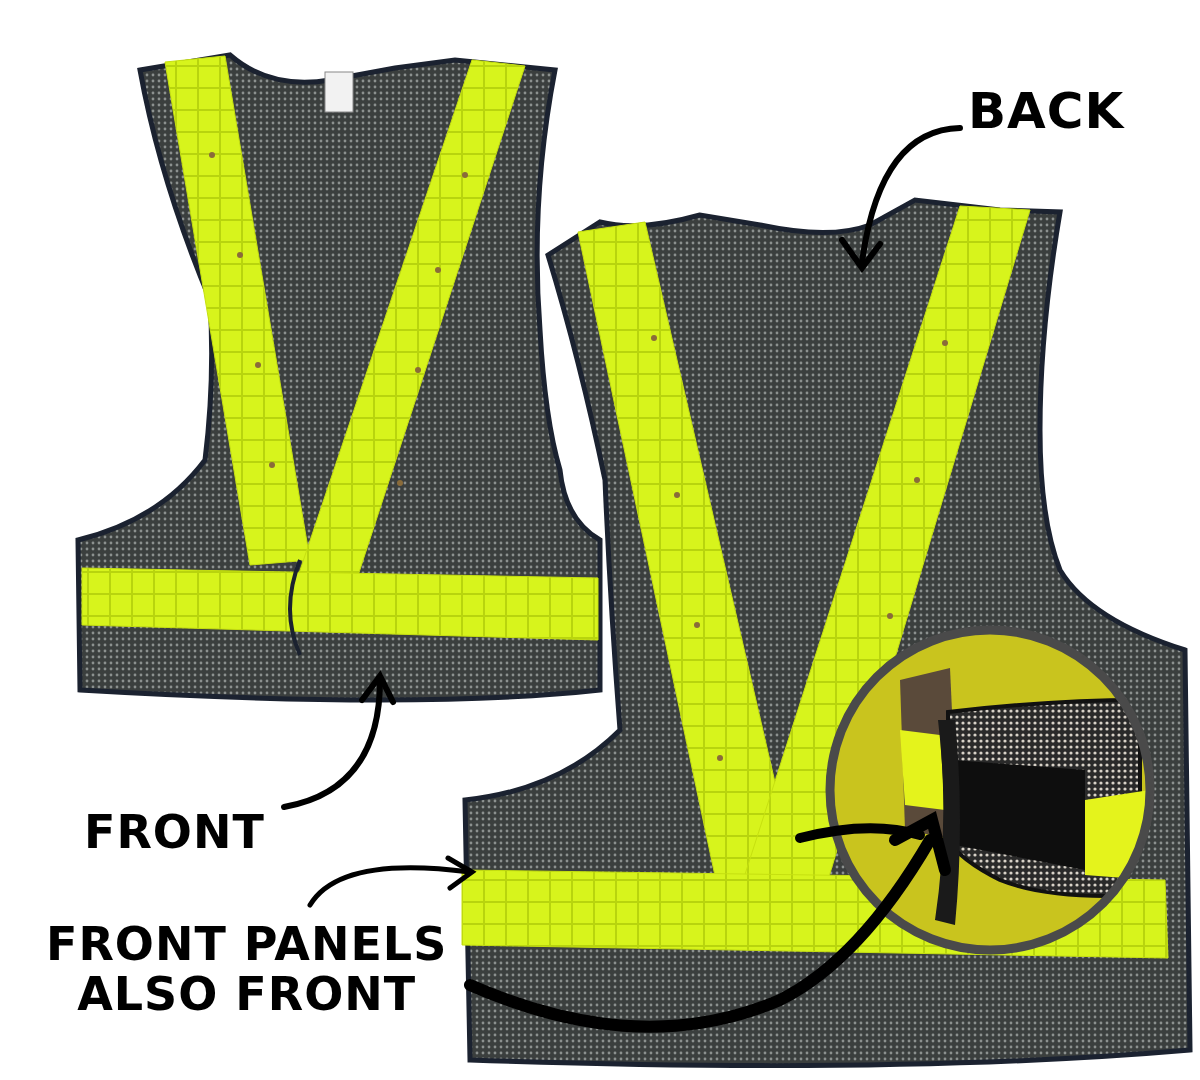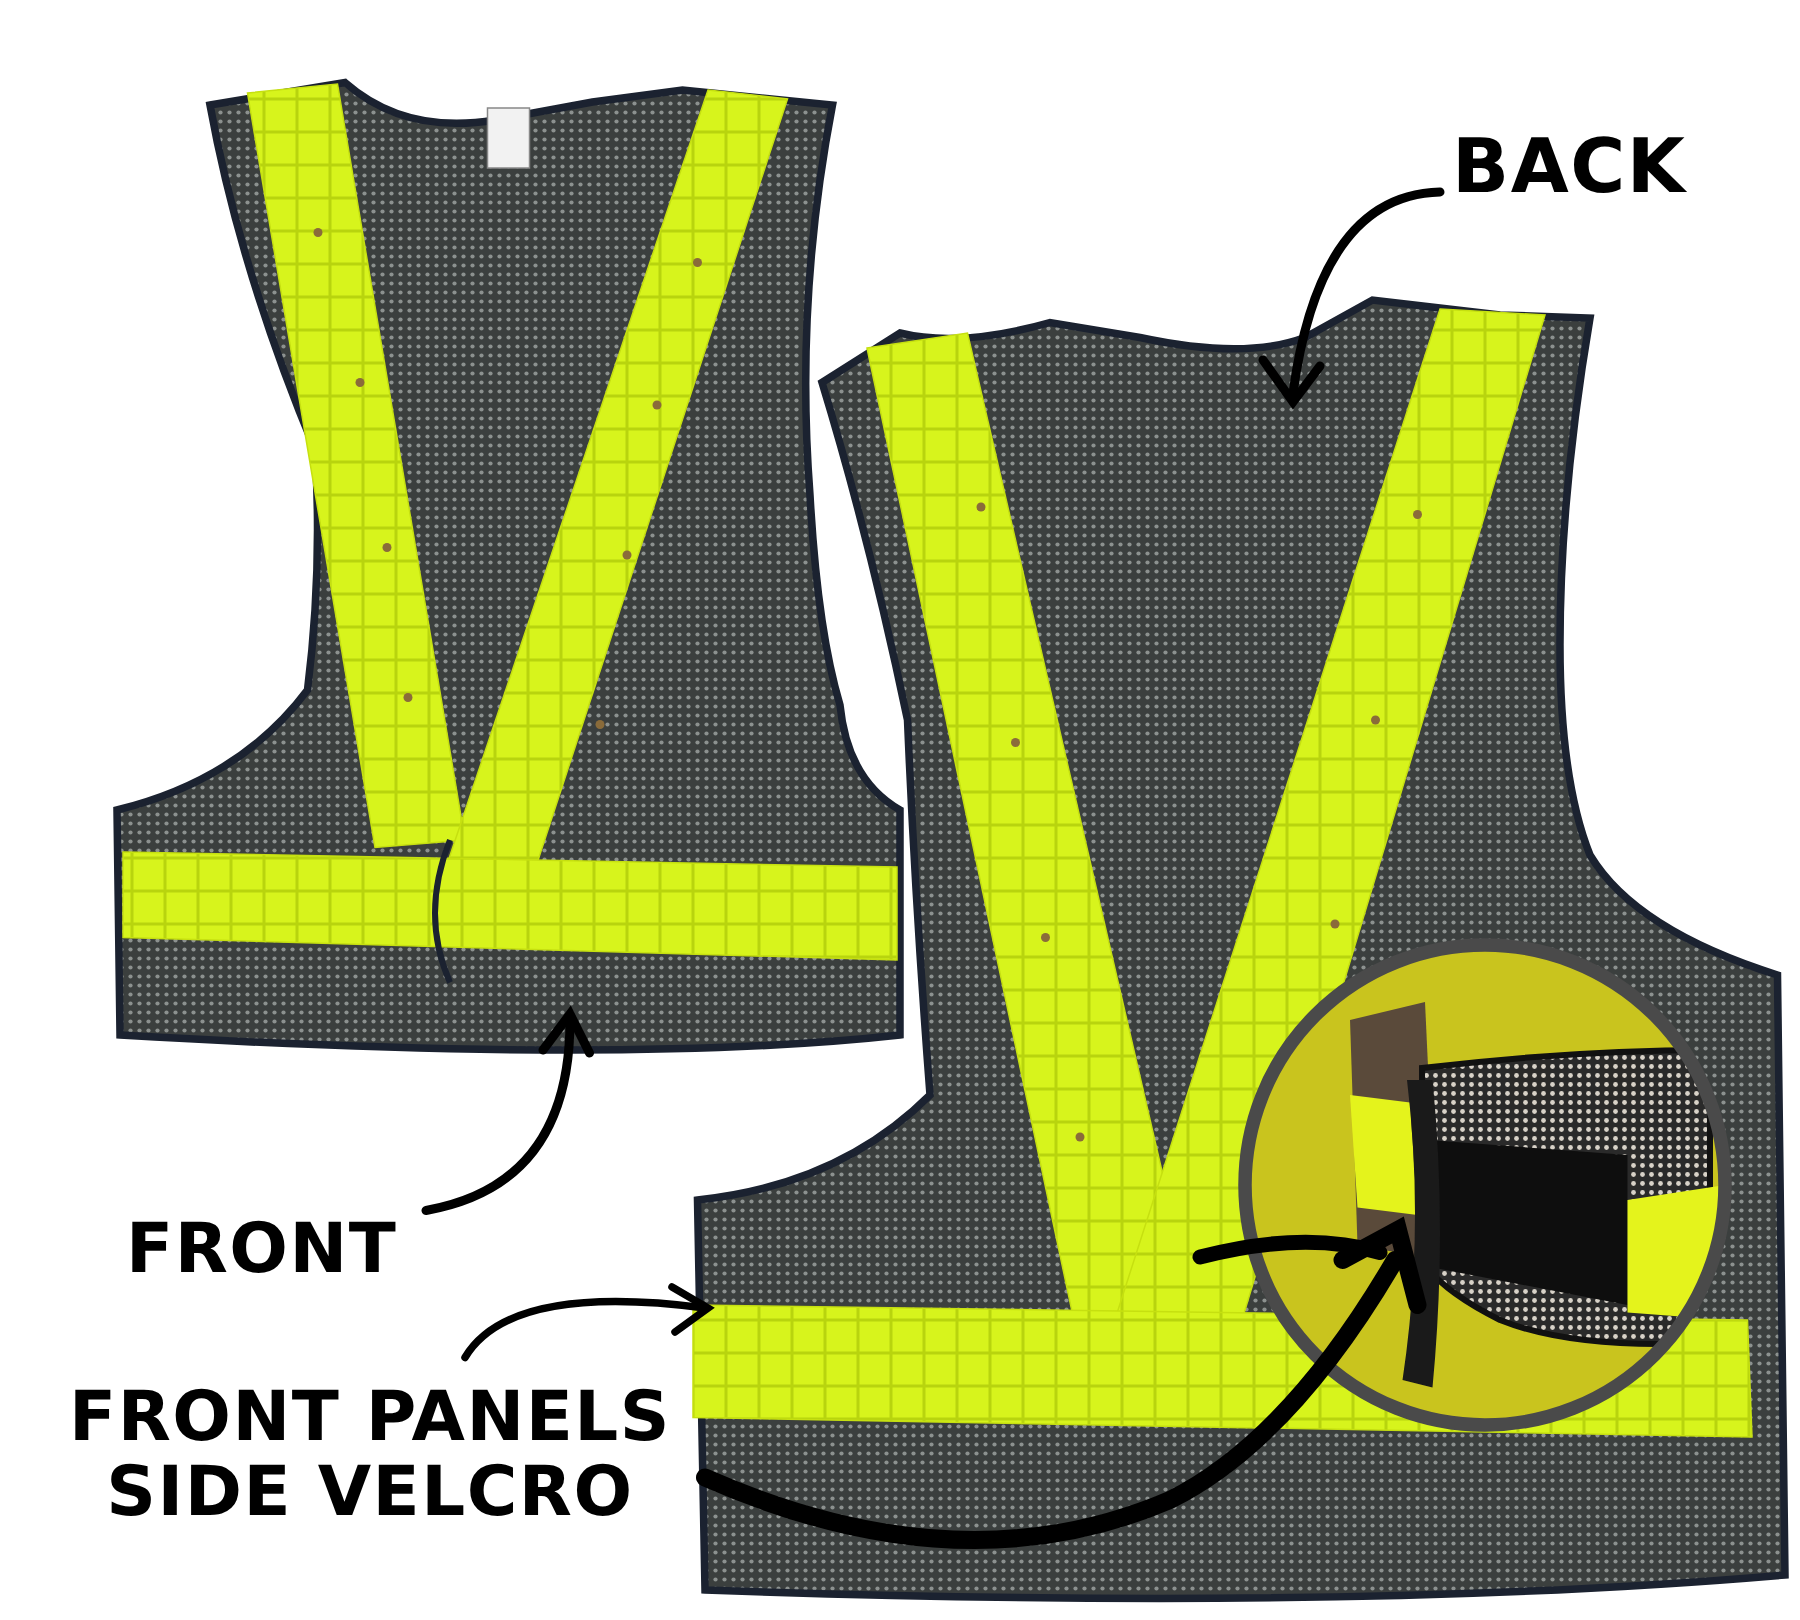--- a/index.html
+++ b/index.html
@@ -112,16 +112,16 @@
       <path d="M470,985 Q640,1060 780,1000 Q860,960 930,840" stroke-width="12"></path>
       <path d="M895,840 L932,820 L945,870" stroke-width="12"></path>
       <path d="M800,838 Q870,820 920,835" stroke-width="10"></path>
     </g>
   </svg>
 
   <div class="label label-back">BACK</div>
   <div class="label label-front">FRONT</div>
   <div class="label label-side">
     <span>FRONT PANELS</span>
-    <span>SIDE VELCRO</span>
+    <span>ALSO FRONT</span>
   </div>
 
 </div>
 
 </body></html>

